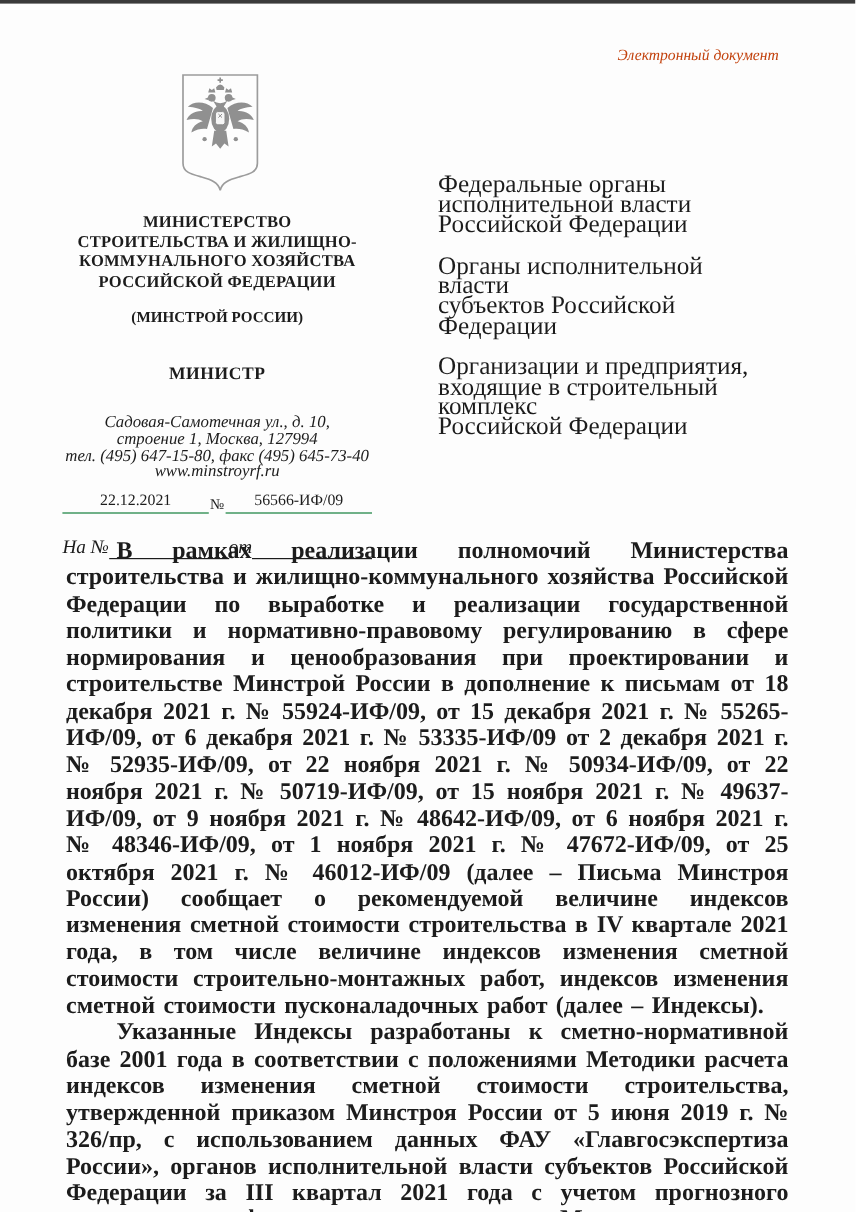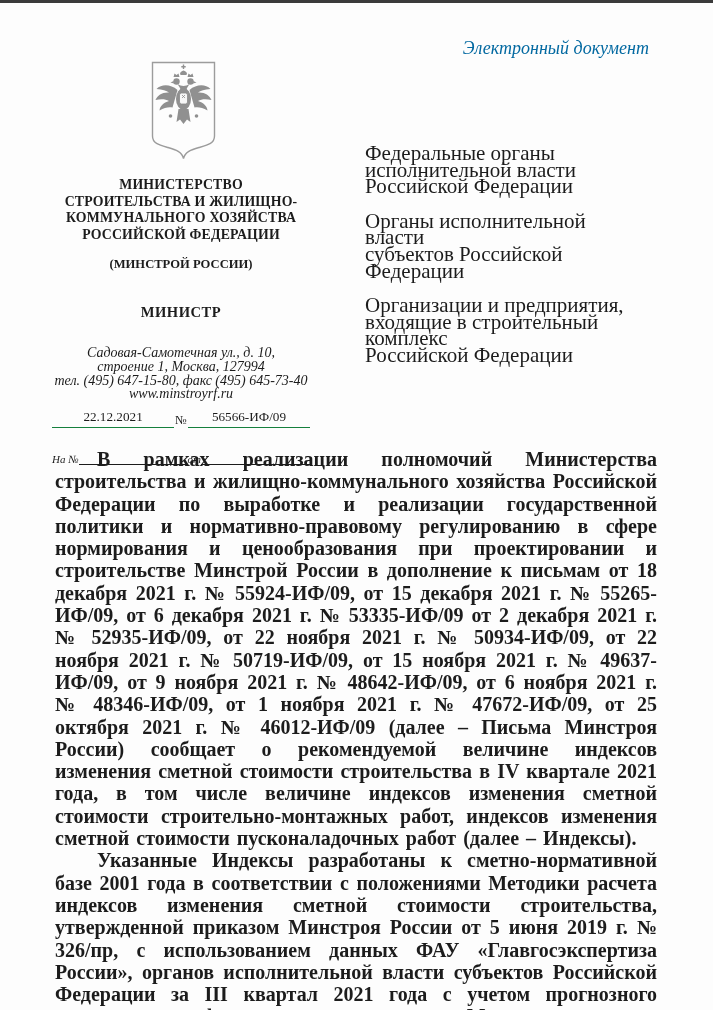--- a/index.html
+++ b/index.html
@@ -12,21 +12,21 @@
     color: #1c1c1c;
     overflow: hidden;
   }
   .top-edge {
     position: absolute; top: 0; left: 0;
     width: 713px; height: 3px;
     background: #3b3b3b;
   }
   .e-doc-note {
     position: absolute; top: 38px; right: 64px;
-    font-style: italic; font-size: 18px; color: #0369a1;
+    font-style: italic; font-size: 13px; color: #c2410c;
   }
   .emblem {
     position: absolute; left: 151px; top: 61px;
     width: 65px; height: 101px;
   }
   .left-col {
     position: absolute; left: 52px; top: 141px;
     width: 258px; text-align: center;
   }
   .ministry-name {
@@ -49,21 +49,21 @@
     display: flex; align-items: flex-end;
     margin-top: 8px; font-size: 13.2px;
   }
   .ref-cell {
     flex: 1; border-bottom: 1px solid #15803d;
     text-align: center; padding-bottom: 1px; height: 17px;
   }
   .no-label { font-size: 12.4px; padding: 0 1px 0 1px; }
   .incoming-row {
     display: flex; align-items: flex-end;
-    margin-top: 20px; font-size: 11px; font-style: italic; justify-content: space-between;
+    margin-top: 20px; font-size: 16px; font-style: italic; justify-content: space-between;
   }
   .incoming-row .line {
     flex: 1; border-bottom: 1px solid #1c1c1c; height: 16px;
   }
   .incoming-row .lbl { padding-bottom: 0; }
   .right-col {
     position: absolute; left: 365px; top: 145px;
     width: 262px; text-align: left;
     font-size: 21px; line-height: 16.6px;
   }

